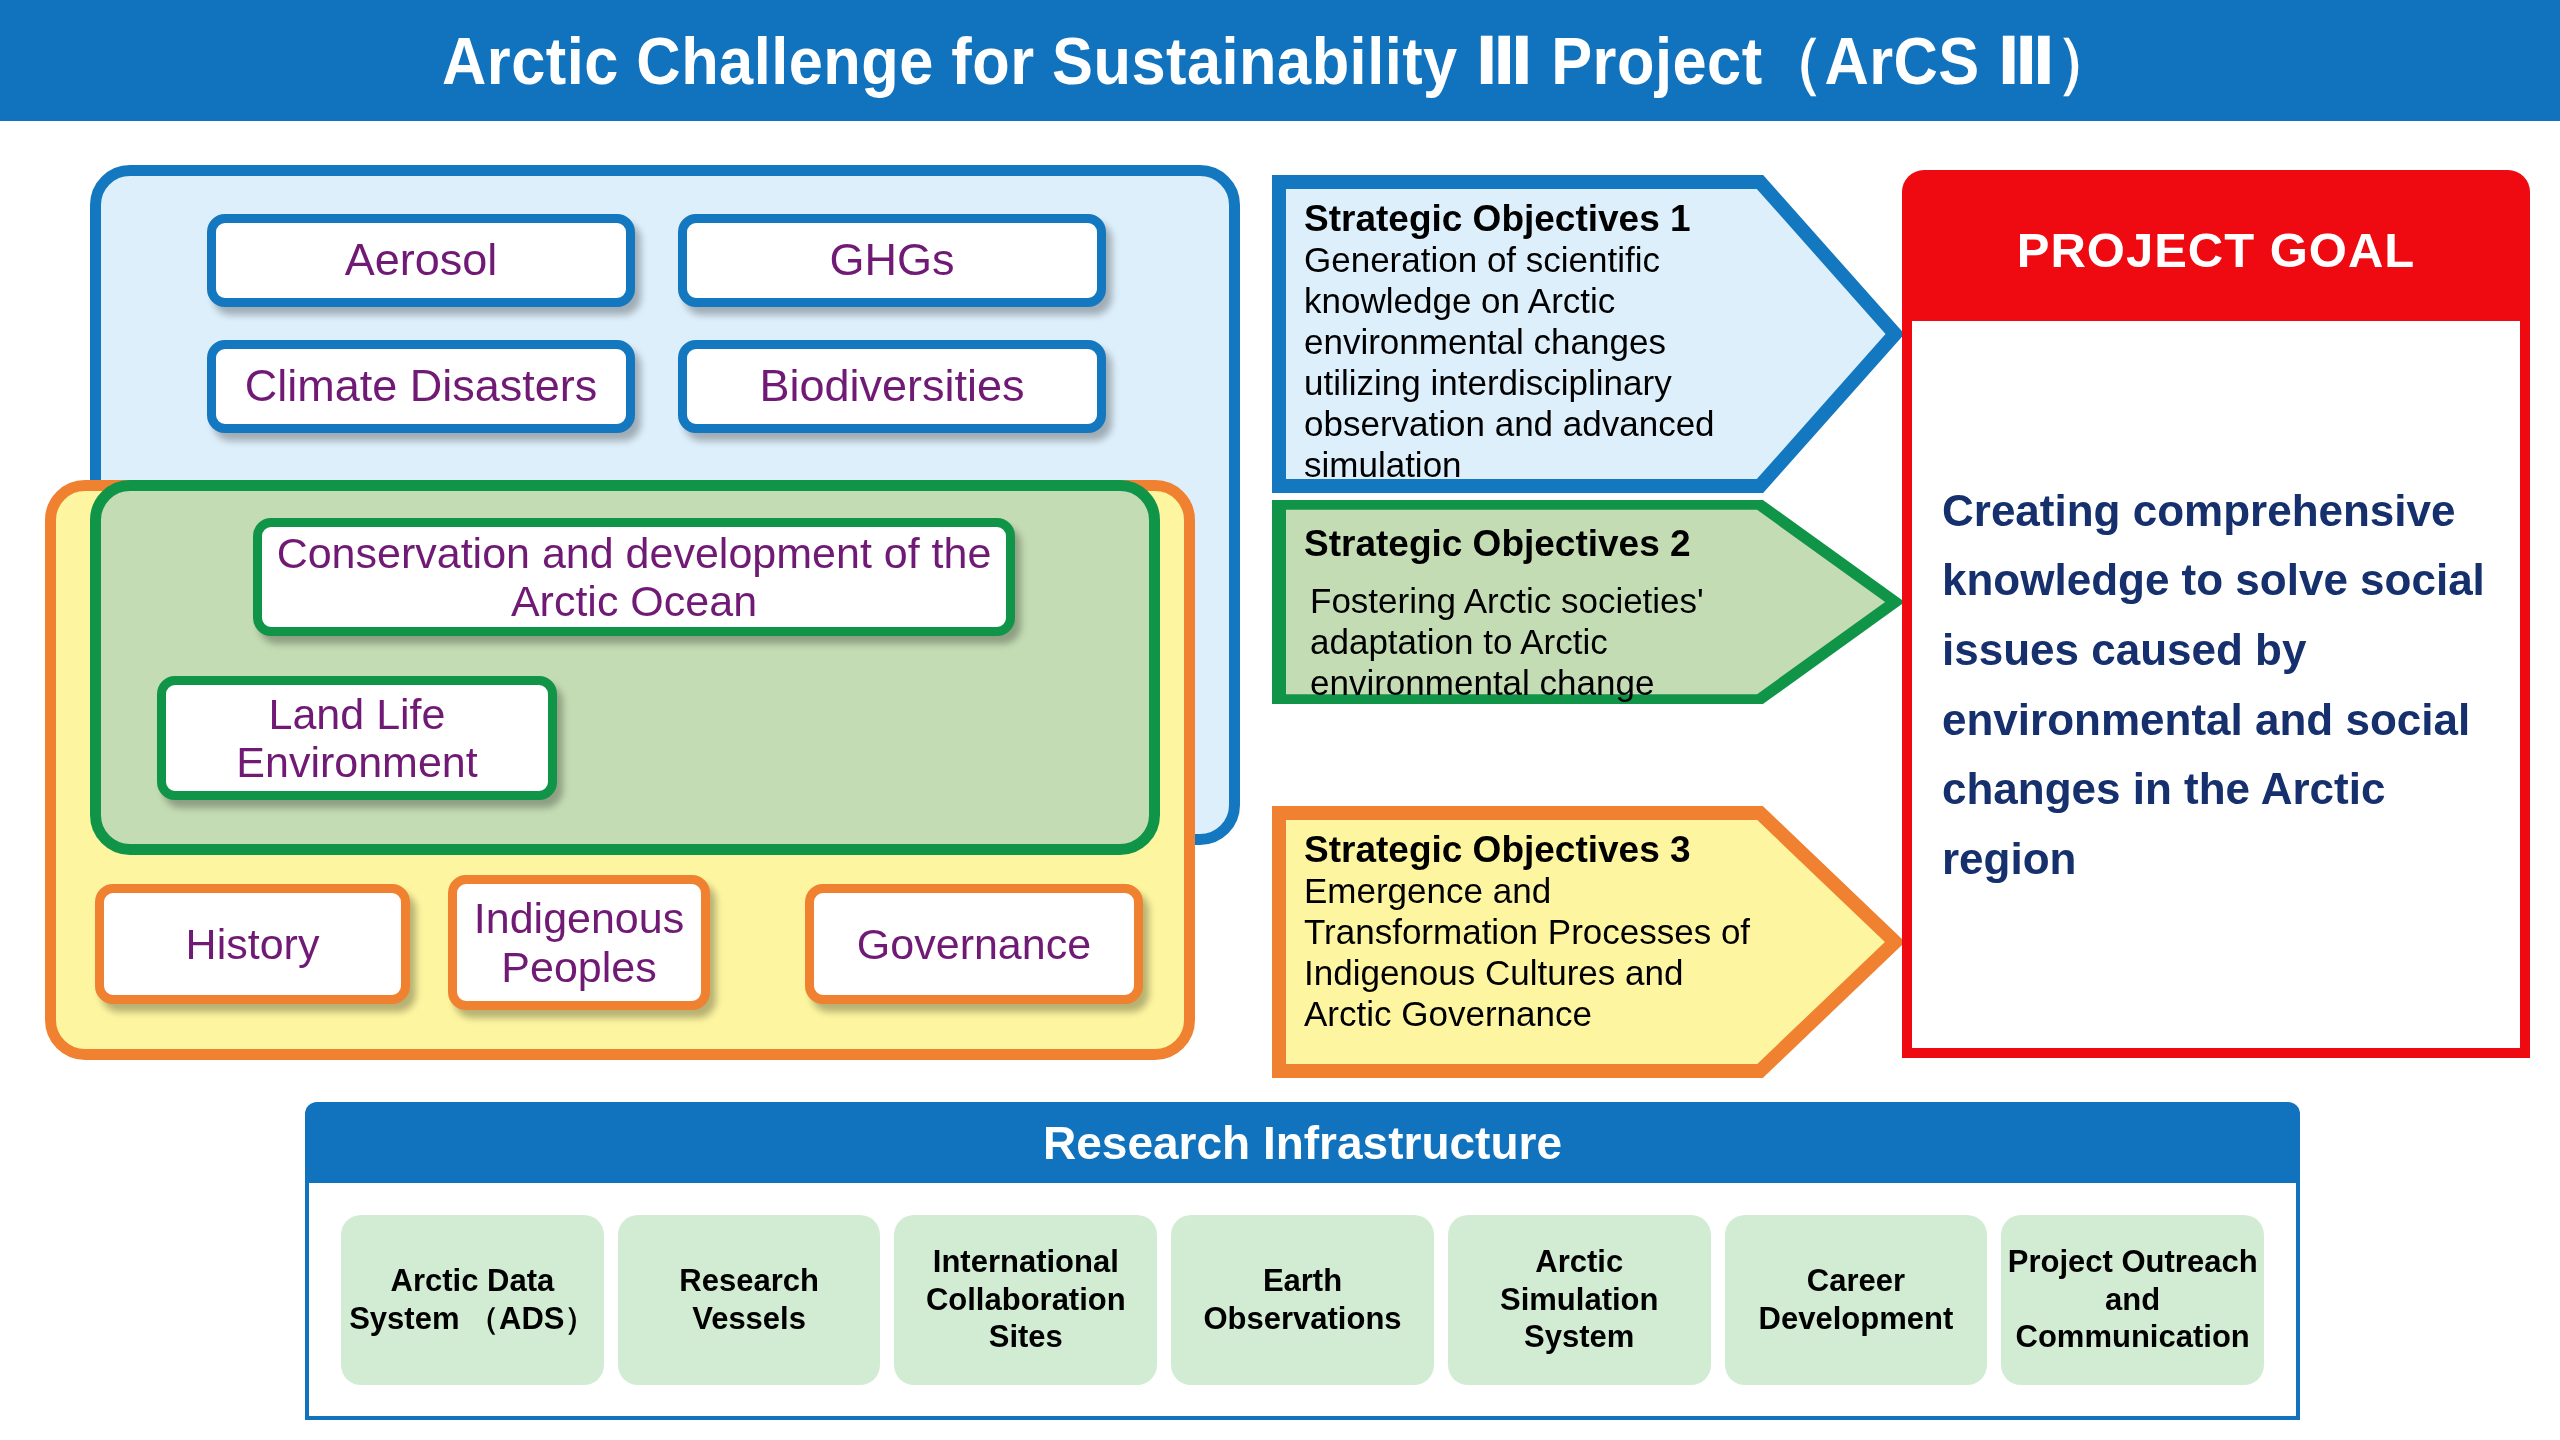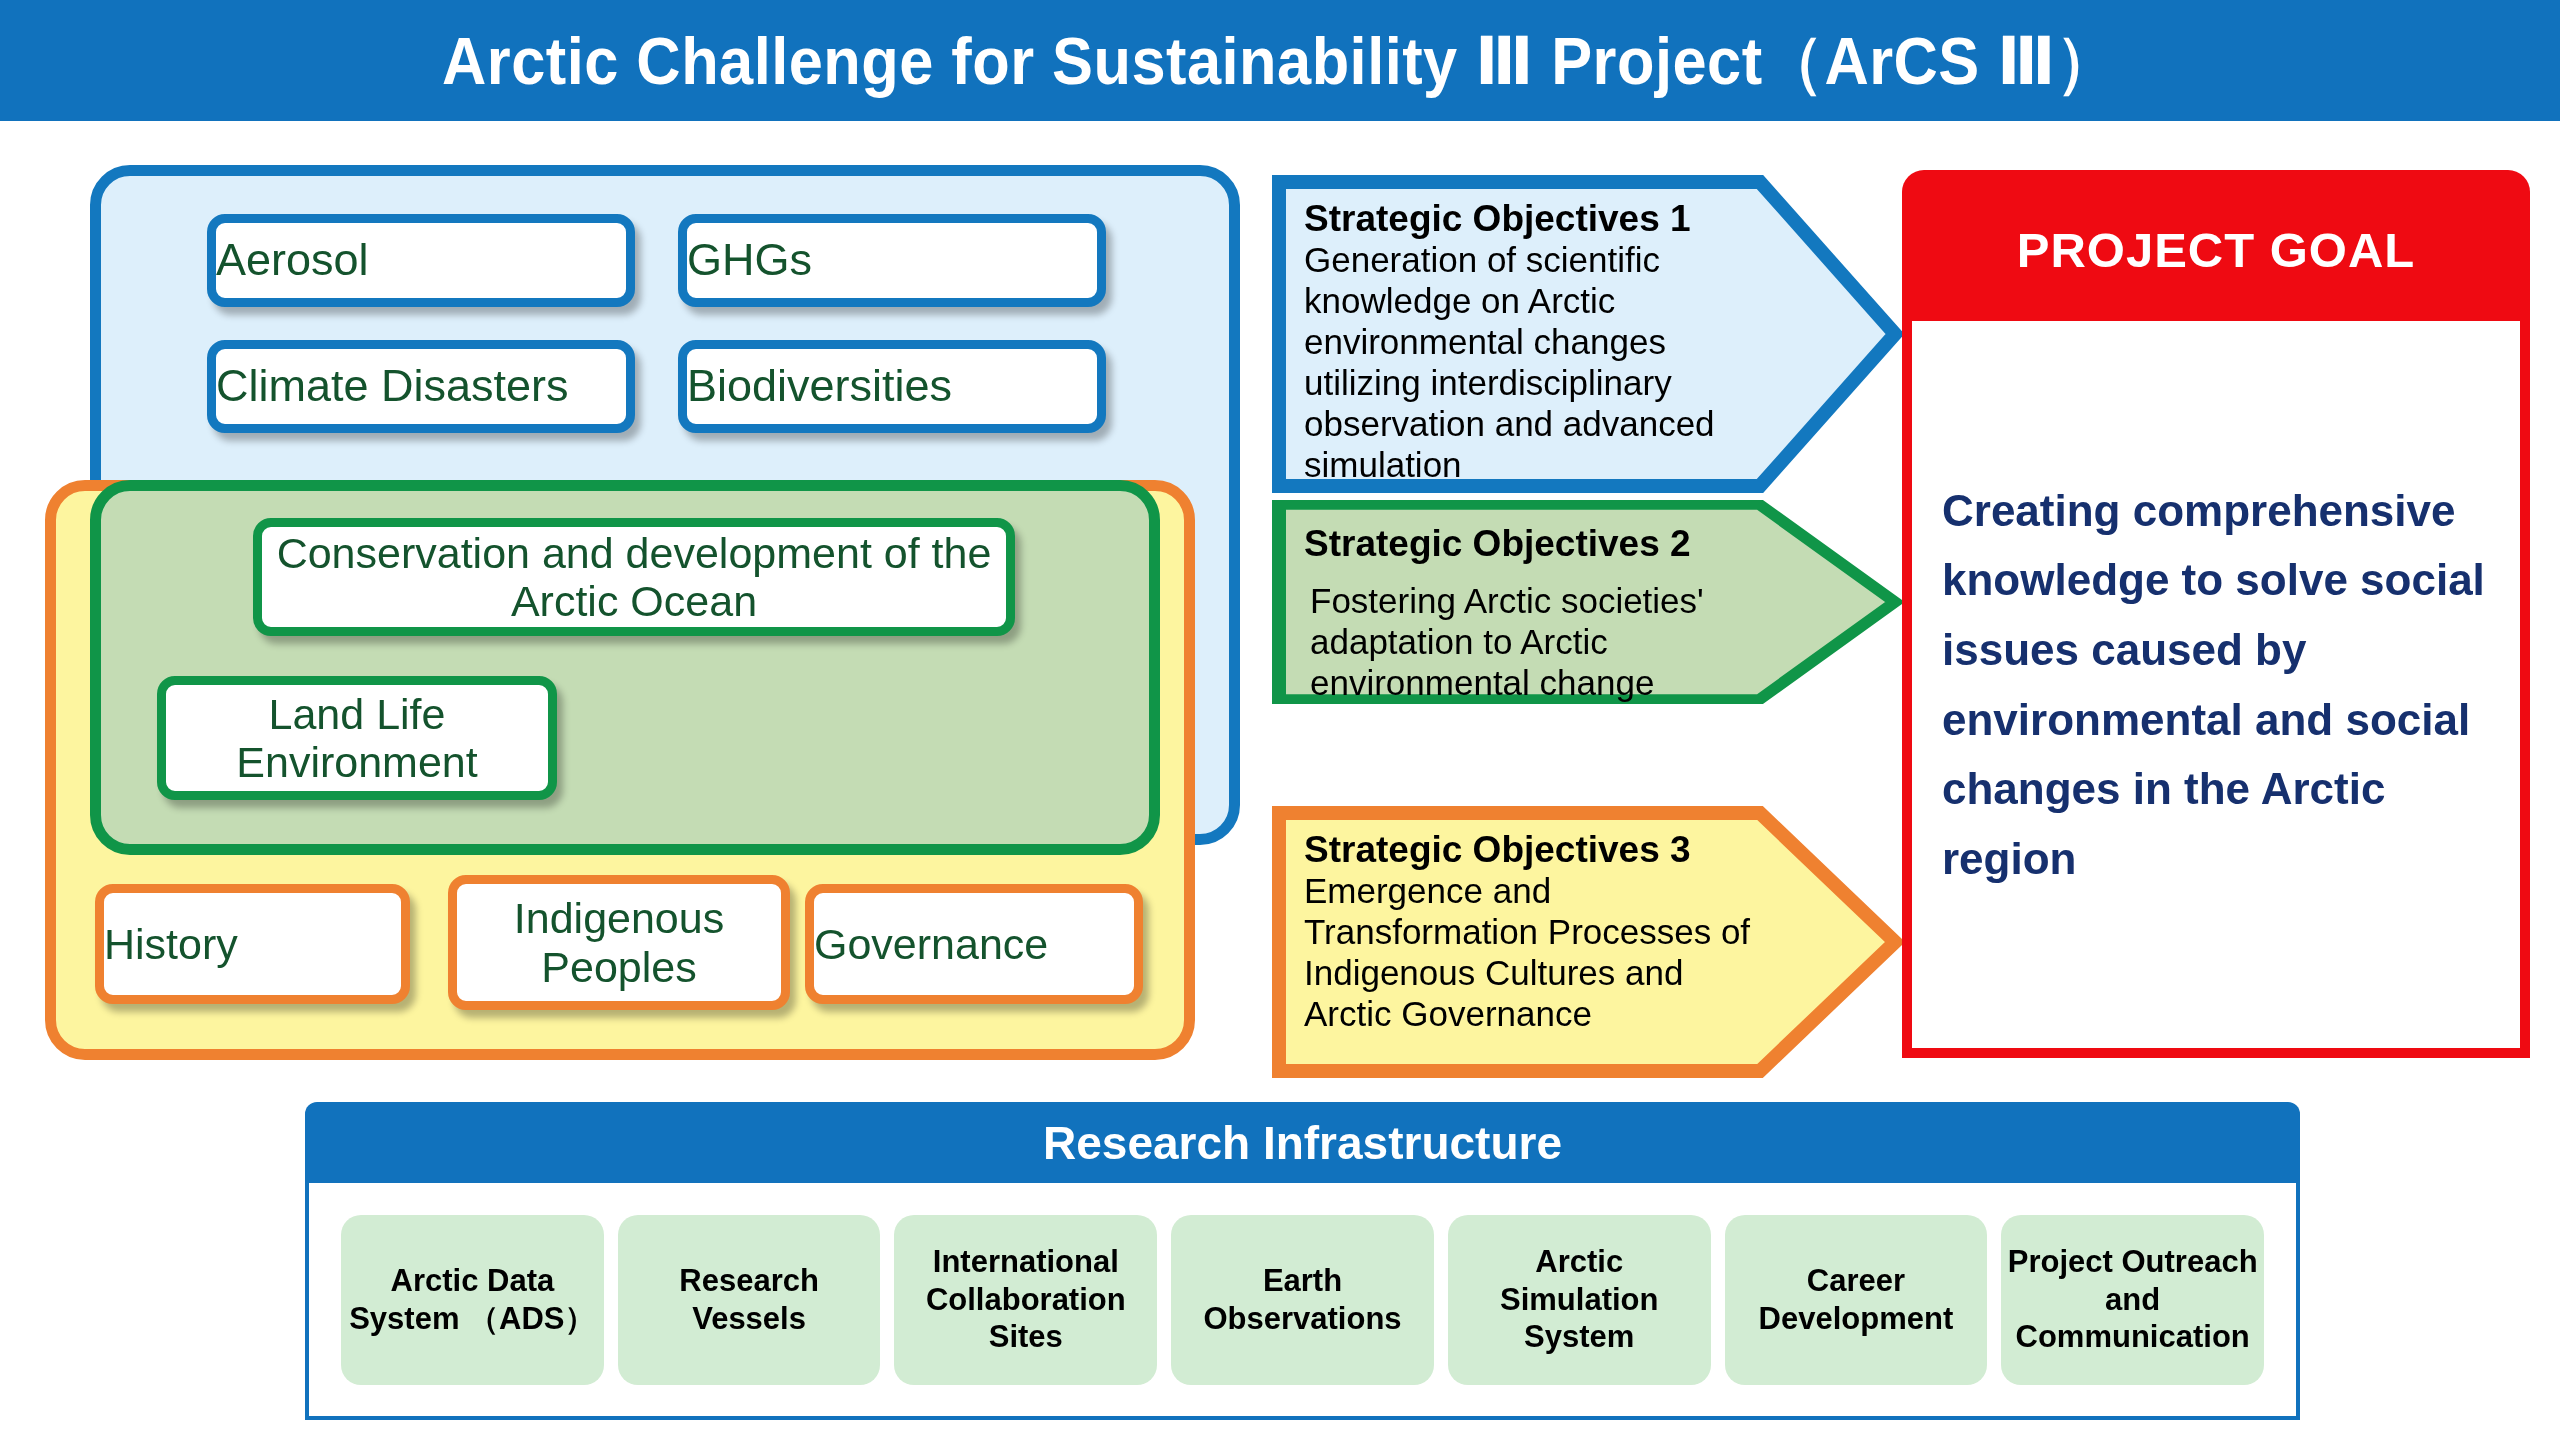--- a/index.html
+++ b/index.html
@@ -35,41 +35,41 @@
   }
   .panel-green{
     position:absolute;left:90px;top:480px;width:1070px;height:375px;
     background:#c4dcb4;border:11px solid #109548;border-radius:40px;
     box-sizing:border-box;
   }
 
   
   .chip{
     position:absolute;background:#ffffff;box-sizing:border-box;
-    display:flex;align-items:center;text-align:center;
-    color:#14532d;line-height:1.12;
+    display:flex;align-items:center;justify-content:center;text-align:center;
+    color:#701a75;line-height:1.12;
     border-radius:18px;
     box-shadow:6px 8px 7px rgba(0,0,0,0.28);
   }
   .chip.blue{border:9px solid #1378bf;}
   .chip.green{border:9px solid #109548;}
   .chip.orange{border:9px solid #ef8130;}
 
   
   .c-aerosol   {left:207px;top:214px;width:428px;height:93px;font-size:45px;}
   .c-ghgs      {left:678px;top:214px;width:428px;height:93px;font-size:45px;}
   .c-climate   {left:207px;top:340px;width:428px;height:93px;font-size:45px;}
   .c-biodiv    {left:678px;top:340px;width:428px;height:93px;font-size:45px;}
   
   .c-conserv   {left:253px;top:518px;width:762px;height:118px;font-size:43px;}
   .c-landlife  {left:157px;top:676px;width:400px;height:124px;font-size:43px;}
   .c-costal    {left:600px;top:676px;width:508px;height:124px;font-size:43px;}
   
   .c-history   {left:95px;top:884px;width:315px;height:120px;font-size:43px;}
-  .c-indig     {left:448px;top:875px;width:342px;height:135px;font-size:43px;}
+  .c-indig     {left:448px;top:875px;width:262px;height:135px;font-size:43px;}
   .c-gov       {left:805px;top:884px;width:338px;height:120px;font-size:43px;}
 
   
   .arrow{
     position:absolute;box-sizing:border-box;
     color:#000000;
   }
   .arrow .shape{position:absolute;left:0;top:0;width:100%;height:100%;}
   .arrow .txt{
     position:absolute;left:32px;top:22px;right:150px;

